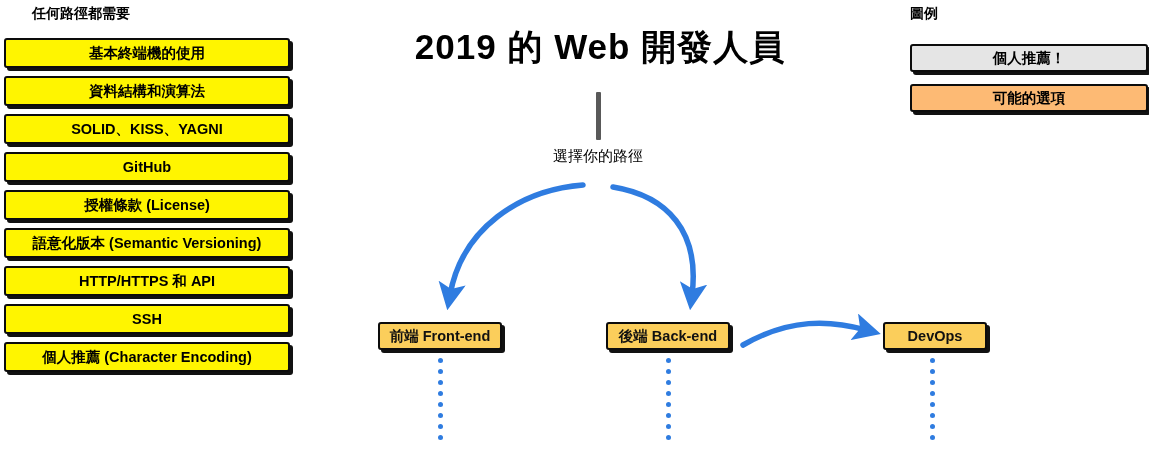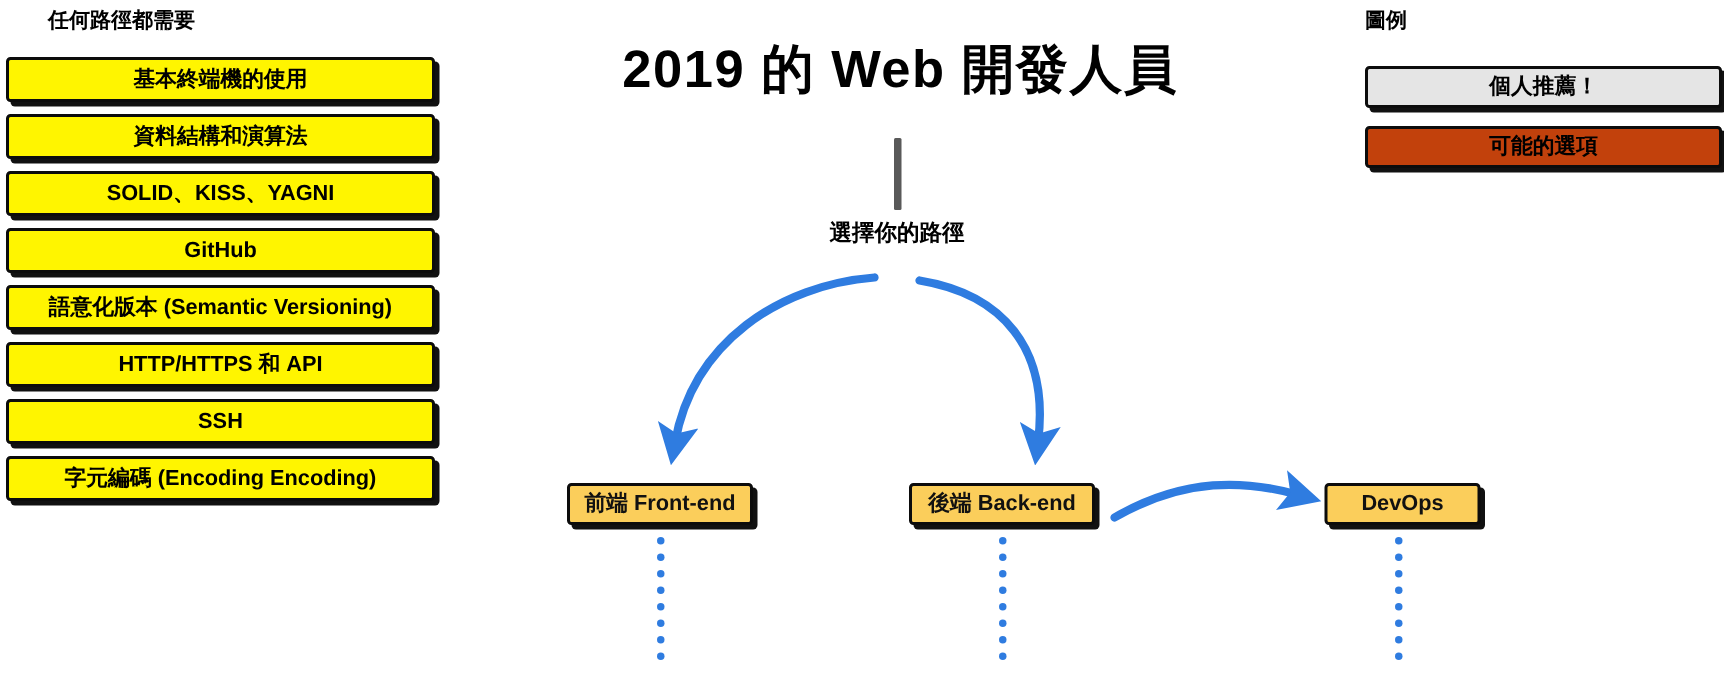--- a/index.html
+++ b/index.html
@@ -82,21 +82,21 @@
   }
 
   
   #choose-path-label {
     position: absolute;
     left: 498px;
     top: 146px;
     width: 200px;
     text-align: center;
     font-size: 15px;
-    font-weight: bold;
+    font-weight: normal;
     line-height: 20px;
     white-space: nowrap;
   }
 
   
   #arrow-layer {
     position: absolute;
     left: 0;
     top: 0;
     width: 1149px;
@@ -161,21 +161,21 @@
     justify-content: center;
   }
   .legend-box .label {
     font-size: 14.5px;
     font-weight: bold;
     line-height: 16px;
     white-space: nowrap;
     color: #000;
   }
   #legend-box-0 { top: 44px; background: #e5e5e5; }
-  #legend-box-1 { top: 84px; background: #c2410c; }
+  #legend-box-1 { top: 84px; background: #fdba74; }
 </style>
 </head>
 <body>
 
 <div class="section-heading abs" style="left:4px; top:4px;margin-left:28px;">任何路徑都需要</div>
 
 <div id="left-column">
 
 
   <div class="skill-box">
@@ -187,36 +187,39 @@
   </div>
 
   <div class="skill-box">
     <span class="label">SOLID、KISS、YAGNI</span>
   </div>
 
   <div class="skill-box">
     <span class="label">GitHub</span>
   </div>
 
+  <div class="skill-box">
+    <span class="label">授權條款 (License)</span>
+  </div>
 
   <div class="skill-box">
     <span class="label">語意化版本 (Semantic Versioning)</span>
   </div>
 
   <div class="skill-box">
     <span class="label">HTTP/HTTPS 和 API</span>
   </div>
 
   <div class="skill-box">
     <span class="label">SSH</span>
   </div>
 
 
   <div class="skill-box">
-    <span class="label">字元編碼 (Encoding Encoding)</span>
+    <span class="label">個人推薦 (Character Encoding)</span>
   </div>
 
 </div>
 
 <div id="main-title">2019 的 Web 開發人員</div>
 
 <div id="title-stem"></div>
 
 <div id="choose-path-label">選擇你的路徑</div>
 

